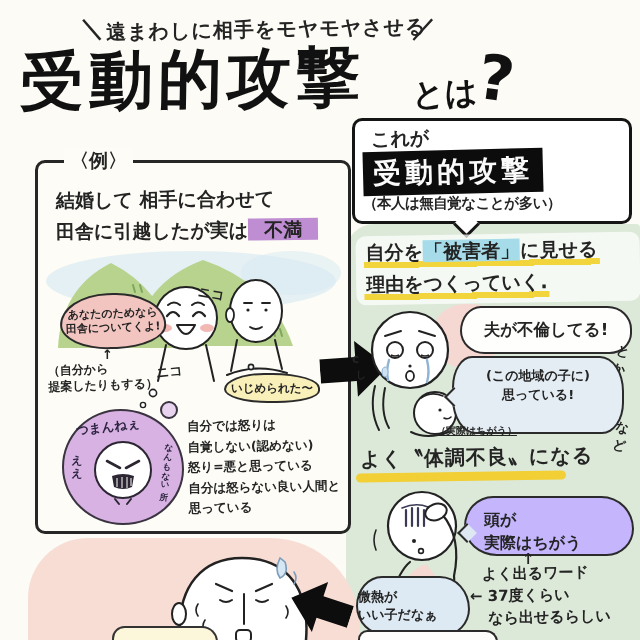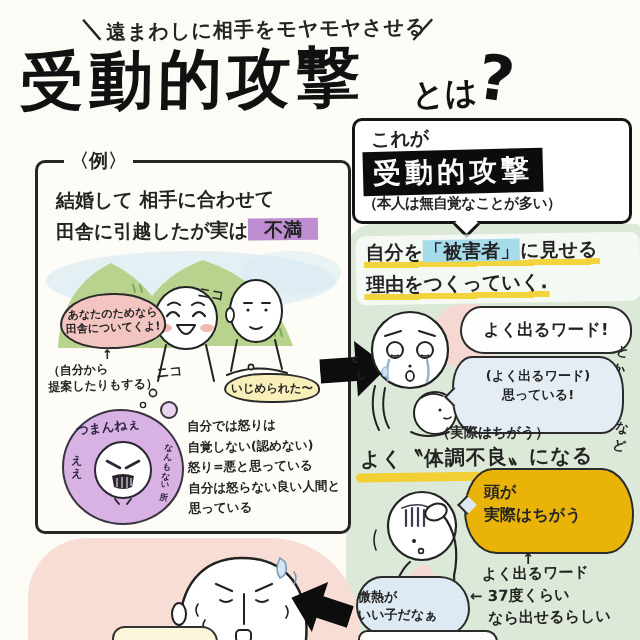--- a/index.html
+++ b/index.html
@@ -192,53 +192,53 @@
       <circle cx="85" cy="112" r="1.6" fill="#222"></circle>
       <path d="M89,120 Q93,122 96,119" stroke="#222" stroke-width="1.6" fill="none" stroke-linecap="round"></path>
       <path d="M56,134 Q72,142 94,134" stroke="#222" stroke-width="2" fill="none" stroke-linecap="round"></path>
     </g>
   </svg>
   <div class="abs hand" style="left:352px;top:352px;font-size:12px;">c</div>
   <div class="abs hand" style="left:356px;top:368px;font-size:10px;">し</div>
 
   <div class="abs bubble center" style="left:460px;top:306px;width:172px;height:48px;background:#fefefc;
               border-radius:24px 28px 26px 28px / 60% 55% 50% 55%;">
-    <span class="hand" style="font-size:16.5px;">よく出るワード!</span>
+    <span class="hand" style="font-size:16.5px;">夫が不倫してる!</span>
   </div>
   <div class="abs hand" style="left:614px;top:344px;font-size:13px;transform:rotate(14deg);">とか</div>
 
   <div class="abs bubble" style="left:452px;top:356px;width:172px;height:78px;background:#e4edf4;
               border-radius:20px 24px 22px 24px / 40% 45% 40% 45%;text-align:center;">
     <div class="tail-left" style="left:-7px;top:32px;background:#e4edf4;border-left:2.5px solid #2b2b2b;border-bottom:2.5px solid #2b2b2b;"></div>
     <div class="hand" style="font-size:13px;line-height:19px;padding-top:8px;">
-      <div>(よく出るワード)</div>
+      <div>(この地域の子に)</div>
       <div>思っている!</div>
     </div>
   </div>
   <div class="abs hand" style="left:614px;top:420px;font-size:13px;transform:rotate(10deg);">など</div>
 
-  <div class="abs hand" style="left:436px;top:424px;font-size:14px;">（実際はちがう）</div>
+  <div class="abs hand" style="left:436px;top:424px;font-size:10px;text-decoration:underline;">（実際はちがう）</div>
 
   <div class="abs hand" style="left:360px;top:444px;font-size:20px;letter-spacing:1px;transform:rotate(-1deg);">よく〝体調不良〟になる</div>
   <div class="abs" style="left:356px;top:472px;width:210px;height:9px;background:#f1cf35;border-radius:5px;transform:rotate(-0.8deg);"></div>
 
   <svg class="abs" viewBox="0 0 105 130" style="left:370px;top:478px;width:105px;height:130px;">
     <path d="M22,122 Q40,90 56,86 L82,120 Z" fill="#f6d8d2" stroke="none"></path>
     <circle cx="52" cy="48" r="34" fill="#fff" stroke="#222" stroke-width="2.2"></circle>
     <path d="M36,32 L36,48 M42,30 L42,48 M48,30 L48,48 M54,32 L54,48" stroke="#3a3a55" stroke-width="2.2" stroke-linecap="round"></path>
     <path d="M32,30 Q46,24 58,29" stroke="#3a3a55" stroke-width="1.6" fill="none" stroke-linecap="round"></path>
     <circle cx="44" cy="63" r="2" fill="#222"></circle>
     <circle cx="51" cy="73" r="2.4" fill="#fff" stroke="#222" stroke-width="1.6"></circle>
     <path d="M84,98 Q92,60 72,36" stroke="#222" stroke-width="2.2" fill="none" stroke-linecap="round"></path>
     <ellipse cx="66" cy="34" rx="11" ry="8" fill="#fff" stroke="#222" stroke-width="2" transform="rotate(-20 66 34)"></ellipse>
     <path d="M20,120 Q30,92 40,84 M82,120 Q85,104 84,98" stroke="#222" stroke-width="2.2" fill="none" stroke-linecap="round"></path>
     <path d="M6,52 Q2,62 6,72" stroke="#222" stroke-width="1.6" fill="none" stroke-linecap="round"></path>
   </svg>
 
-  <div class="abs bubble" style="left:464px;top:468px;width:170px;height:86px;background:#eab308;
+  <div class="abs bubble" style="left:464px;top:496px;width:170px;height:60px;background:#c4b5fd;
               border-radius:32px 36px 30px 36px / 55% 60% 50% 55%;">
     <div class="tail-left" style="left:-6px;top:28px;background:#dde8f2;border-left:2.5px solid #2b2b2b;border-bottom:2.5px solid #2b2b2b;"></div>
     <div class="hand" style="font-size:16px;line-height:23px;padding:10px 0 0 18px;">
       <div>頭が</div>
       <div>実際はちがう</div>
     </div>
   </div>
   <div class="abs hand" style="left:522px;top:550px;font-size:15px;">↑</div>
   <div class="abs hand" style="left:482px;top:564px;font-size:15px;transform:rotate(-1deg);">よく出るワード</div>
 

